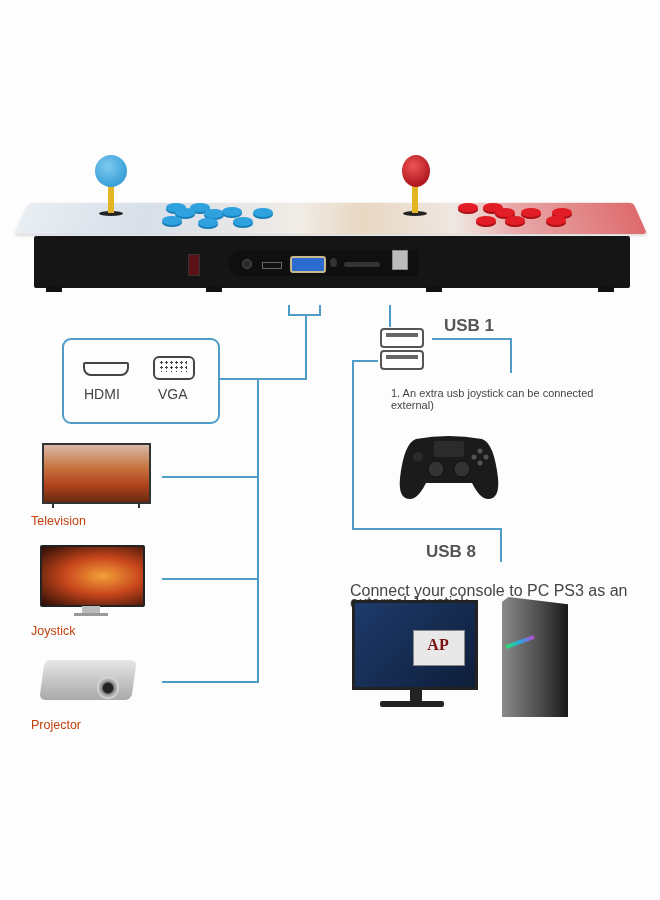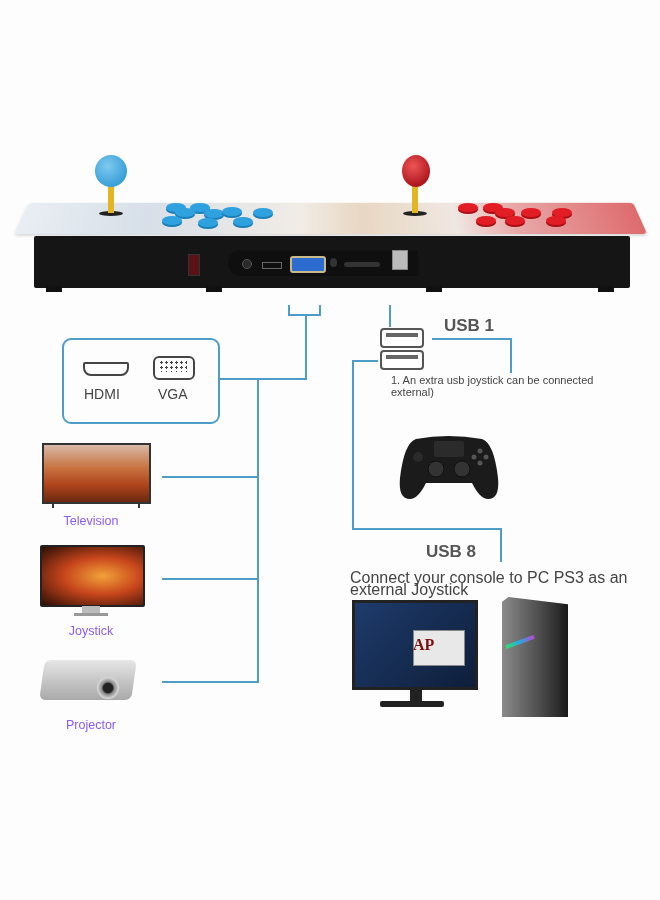--- a/index.html
+++ b/index.html
@@ -24,40 +24,40 @@
   .p-vga{left:290px;top:256px;width:32px;height:13px;background:#2c6bd0;border:2px solid #c9b88a;border-radius:3px;}
   .p-aux{left:330px;top:258px;width:7px;height:9px;border-radius:50%;background:#333;}
   .p-sd{left:344px;top:262px;width:36px;height:5px;background:#333;border-radius:3px;}
   .p-usb{left:392px;top:250px;width:14px;height:18px;background:#bbb;border:1px solid #888;}
   
   .conn-box{left:62px;top:338px;width:154px;height:82px;border:2px solid #4d9dc8;border-radius:9px;background:#fdfdfd;}
   .hdmi-ico{left:83px;top:362px;width:42px;height:10px;border:2px solid #444;border-radius:2px 2px 8px 8px;}
   .vga-ico{left:153px;top:356px;width:38px;height:20px;border:2px solid #444;border-radius:6px;}
   .vga-dots{left:159px;top:360px;width:28px;height:12px;background-image:radial-gradient(circle,#444 1px,transparent 1.3px);background-size:5px 5px;}
   .lbl{position:absolute;font-size:14px;color:#444;}
-  .dev-label{position:absolute;font-size:12.5px;color:#8b5cf6;text-align:center;width:120px;}
+  .dev-label{position:absolute;font-size:12.5px;color:#c2410c;width:120px;}
   
   .tv{left:42px;top:443px;width:105px;height:57px;background:linear-gradient(180deg,#d9b8a8 0%,#c7733f 40%,#b0431d 70%,#6a2a10 100%);border:2px solid #333;}
   .tv-stand{position:absolute;top:502px;width:2px;height:6px;background:#333;}
   .comp{left:40px;top:545px;width:101px;height:58px;background:radial-gradient(ellipse at 60% 50%,#f2a13a 0%,#c8461c 45%,#2a0d05 100%);border:2px solid #222;border-radius:2px;}
   .comp-neck{left:82px;top:606px;width:18px;height:8px;background:#bbb;}
   .comp-base{left:74px;top:613px;width:34px;height:3px;background:#999;}
   .proj{left:42px;top:660px;width:92px;height:40px;background:linear-gradient(180deg,#e6e6e6,#a9a9a9);border-radius:6px;transform:skewX(-8deg);}
   .proj-lens{left:97px;top:677px;width:22px;height:22px;border-radius:50%;background:radial-gradient(circle,#222 30%,#888 40%,#ddd 70%);}
   
   .usb-port{position:absolute;width:40px;height:16px;border:2px solid #555;border-radius:4px;background:#fff;}
   .usb-port::before{content:"";position:absolute;left:4px;top:3px;width:32px;height:4px;background:#666;}
   .usb-title{position:absolute;font-weight:bold;font-size:17px;color:#555;}
-  .usb-desc{position:absolute;font-size:11px;line-height:12px;color:#444;}
+  .usb-desc{position:absolute;font-size:11px;line-height:12px;color:#444;margin-top:13px;}
   
   .pad{left:398px;top:433px;width:102px;height:70px;}
   
   .monitor{left:352px;top:600px;width:120px;height:84px;background:linear-gradient(135deg,#1e3b6b,#0e1e3a);border:3px solid #222;}
   .mon-inner{left:413px;top:630px;width:50px;height:34px;background:#e8e8e8;border:1px solid #888;}
-  .mon-ap{left:413px;top:636px;width:50px;font-family:"Liberation Serif",serif;font-weight:bold;font-size:16px;color:#7a1010;}
+  .mon-ap{left:413px;top:636px;width:50px;text-align:center;font-family:"Liberation Serif",serif;font-weight:bold;font-size:16px;color:#7a1010;}
   .mon-neck{left:410px;top:687px;width:12px;height:14px;background:#222;}
   .mon-base{left:380px;top:701px;width:64px;height:6px;background:#222;border-radius:2px;}
   .tower{left:502px;top:597px;width:66px;height:120px;background:linear-gradient(90deg,#8a8a8a,#4a4a4a 60%,#1a1a1a);clip-path:polygon(10% 0,100% 6%,100% 100%,0 100%,0 4%);}
   .tower-rgb{left:505px;top:640px;width:30px;height:4px;background:linear-gradient(90deg,#2ee06b,#2aa6e0,#b54ad0);transform:rotate(-20deg);}
 </style>
 </head>
 <body>
 
 <div>
   <div class="abs console-top"></div>

